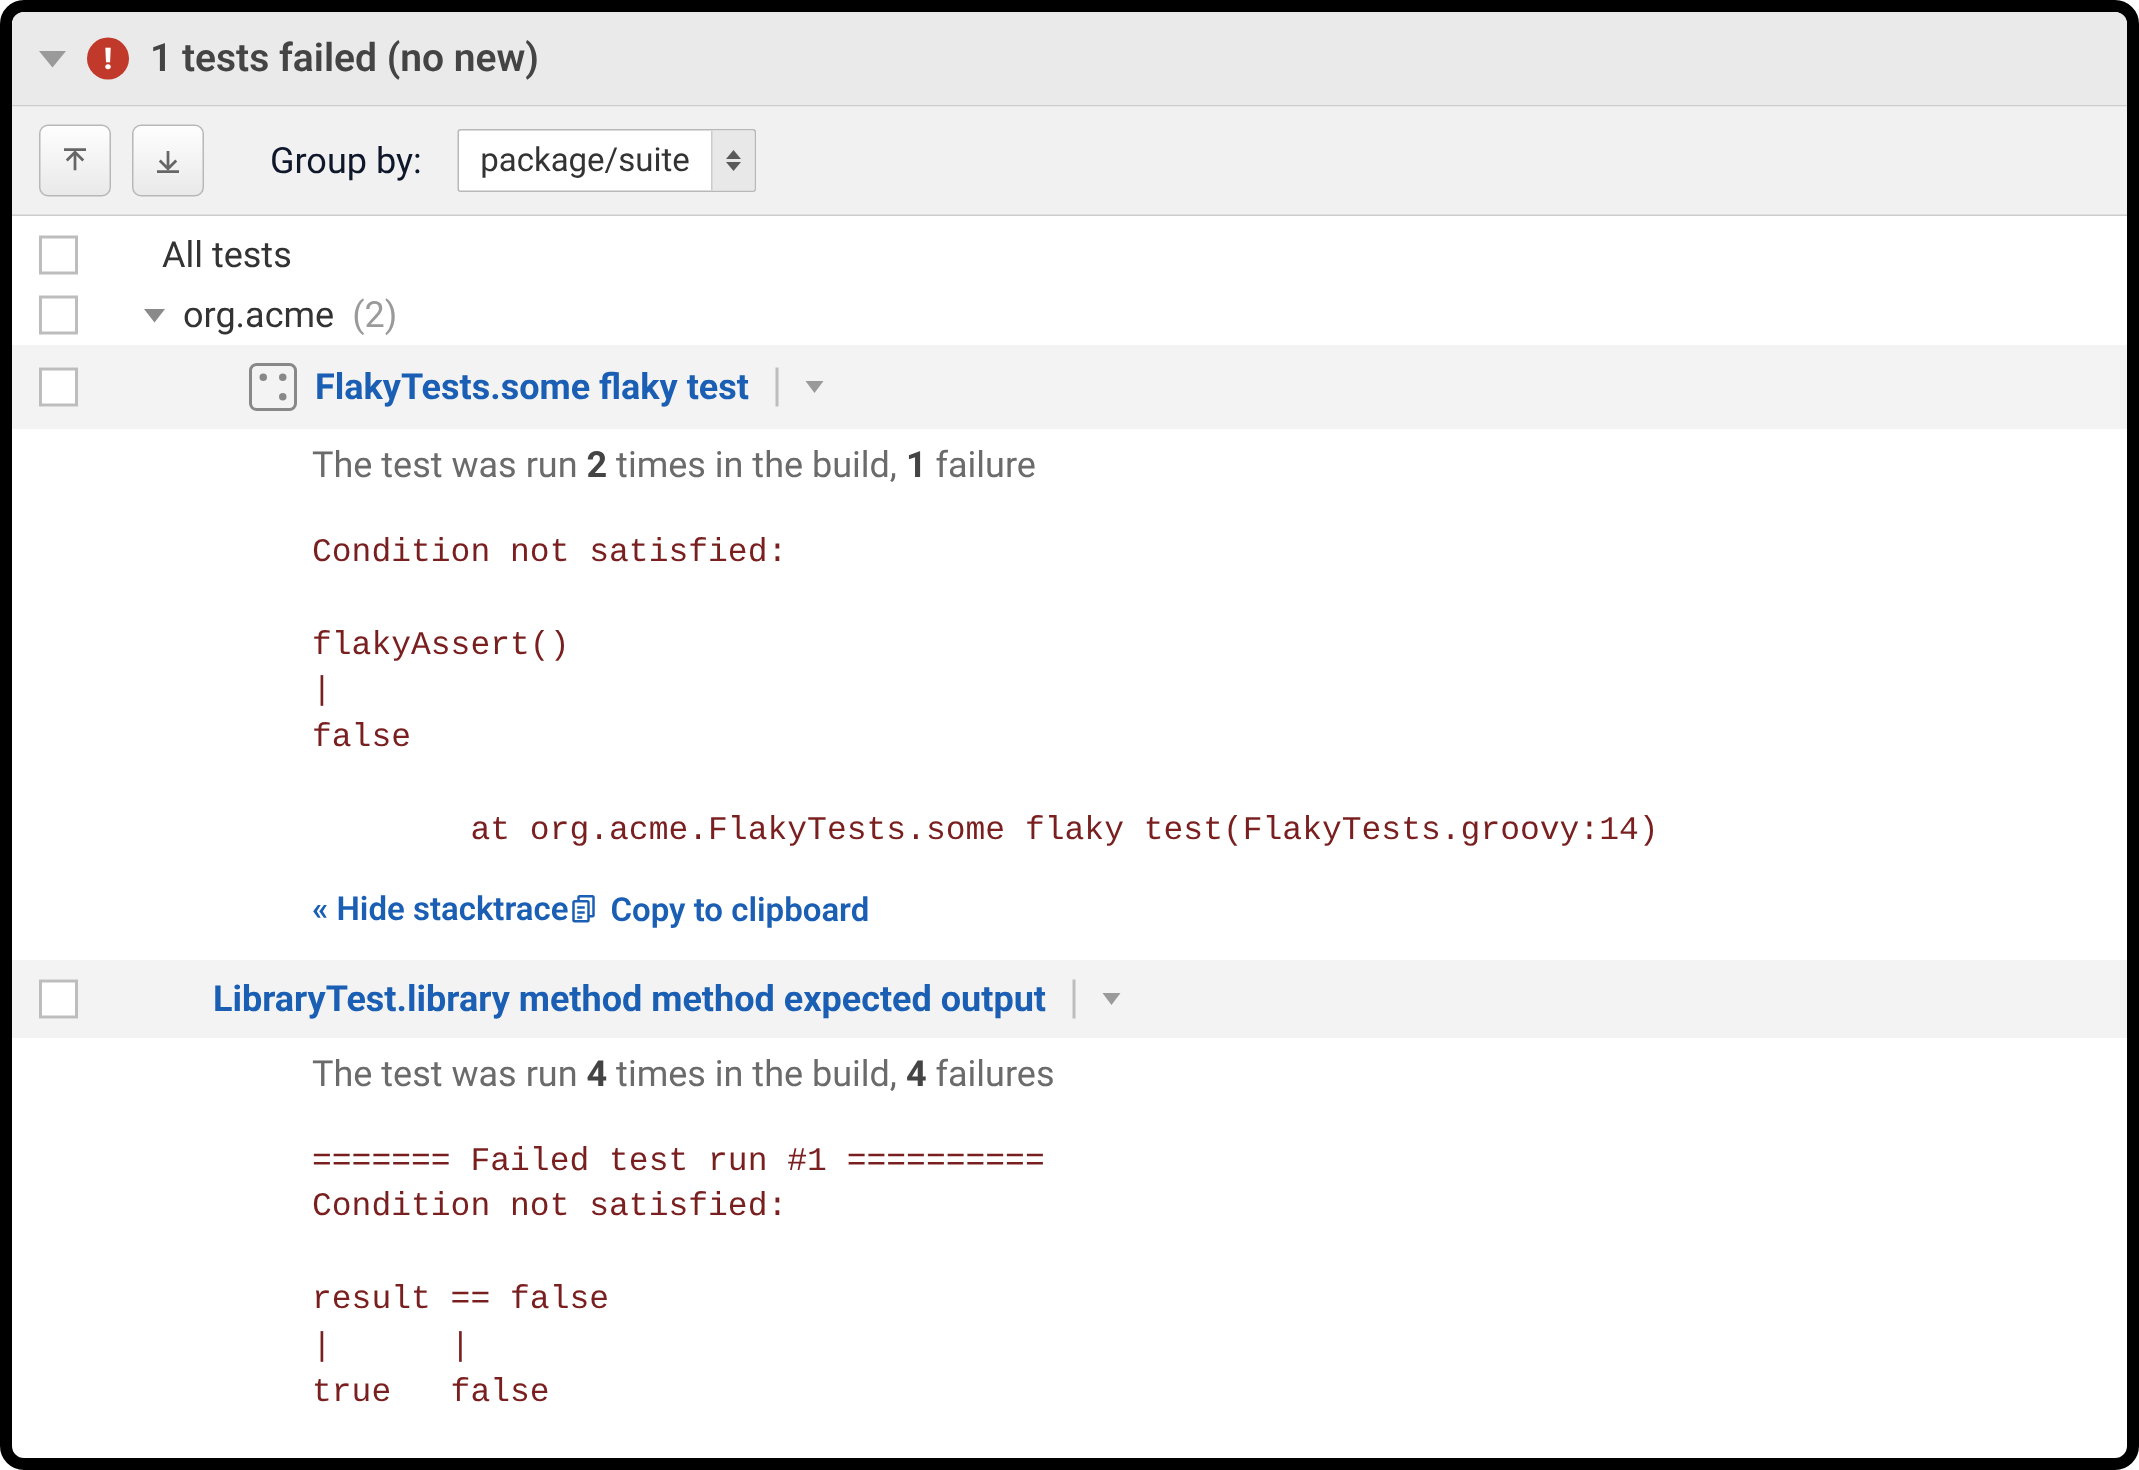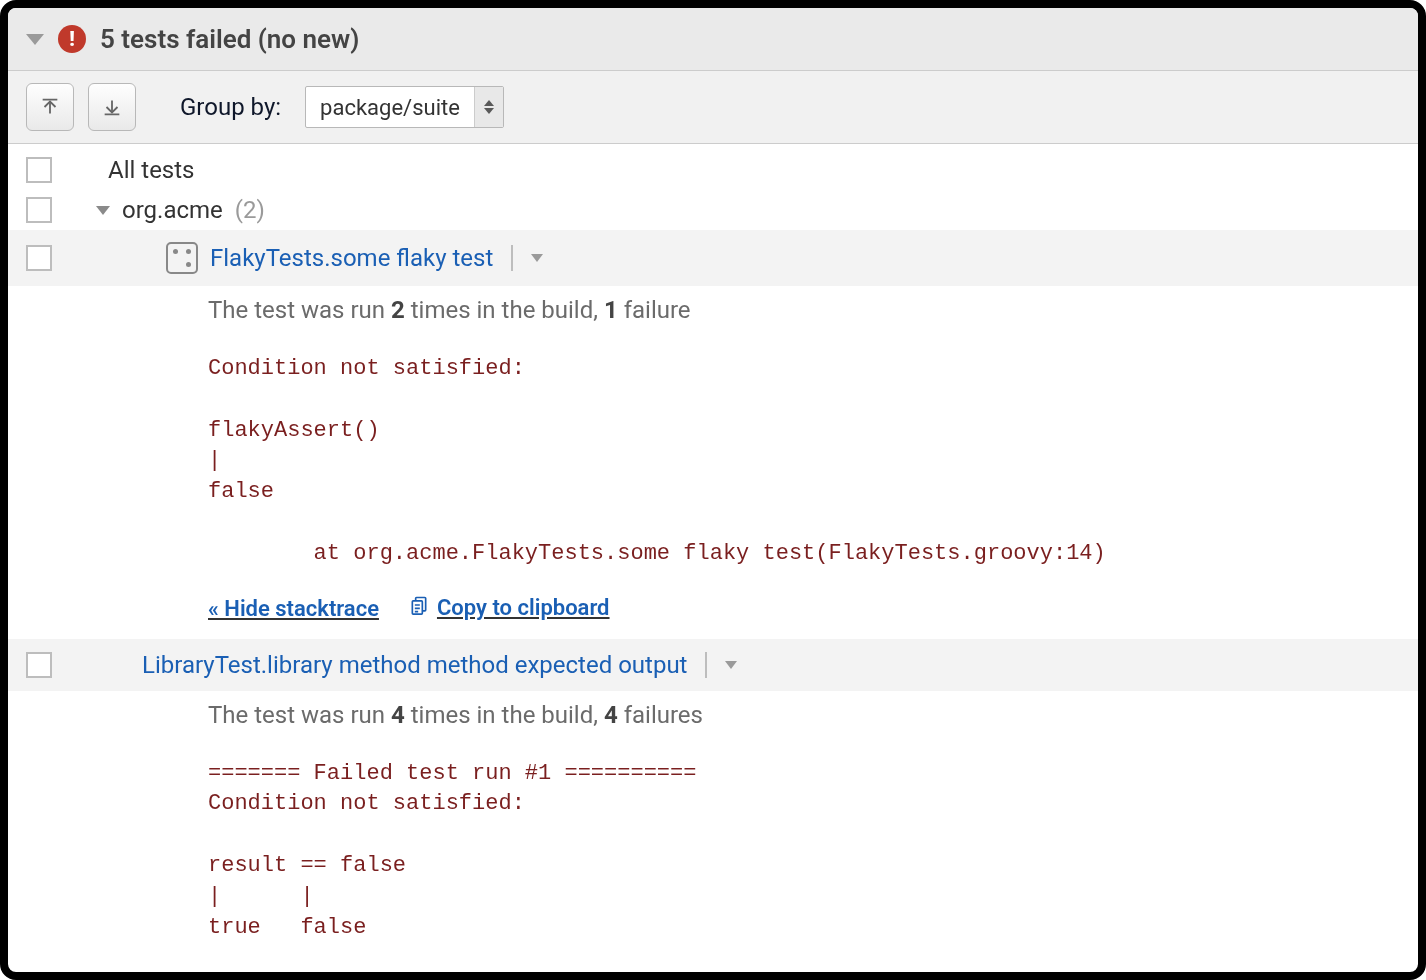--- a/index.html
+++ b/index.html
@@ -162,21 +162,21 @@
   .flaky-icon::after { bottom: 5px; right: 5px; }
   .flaky-icon .dot3 {
     position: absolute;
     width: 5px; height: 5px;
     background: #888;
     border-radius: 50%;
     top: 5px; right: 5px;
   }
   .test-link {
     color: var(--link);
-    font-weight: 400;
+    font-weight: 700;
     font-size: 24px;
     cursor: pointer;
   }
   .test-link::after {
     content: "";
   }
   .divider {
     width: 2px;
     height: 26px;
     background: #bdbdbd;
@@ -202,24 +202,22 @@
   .stack {
     font-family: Liberation Mono, monospace;
     font-size: 22px;
     color: var(--dark-red);
     white-space: pre;
     line-height: 1.4;
     margin-bottom: 24px;
   }
   .actions {
     display: flex;
-    align-items: flex-end;
-    gap: 30px;
+    align-items: flex-start;
     font-size: 22px;
-    text-decoration: underline;
   }
   .actions a {
     color: var(--link);
     font-weight: 600;
     text-decoration: none;
     cursor: pointer;
     display: inline-flex;
     align-items: center;
     gap: 8px;
   }
@@ -228,21 +226,21 @@
 </head>
 <body>
 
 <div class="window">
 
   <div class="header">
     <div class="disclosure"></div>
     <div class="status-circle">
       <span>!</span>
     </div>
-    <div class="header-title">5 tests failed (no new)</div>
+    <div class="header-title">1 tests failed (no new)</div>
   </div>
 
   <div class="toolbar">
     <div class="icon-btn" title="Collapse">
       <svg viewBox="0 0 24 24" fill="none" stroke="#666" stroke-width="2">
         <path d="M12 19 V7"></path>
         <path d="M6 12 L12 6 L18 12"></path>
         <path d="M4 4 H20"></path>
       </svg>
     </div>

